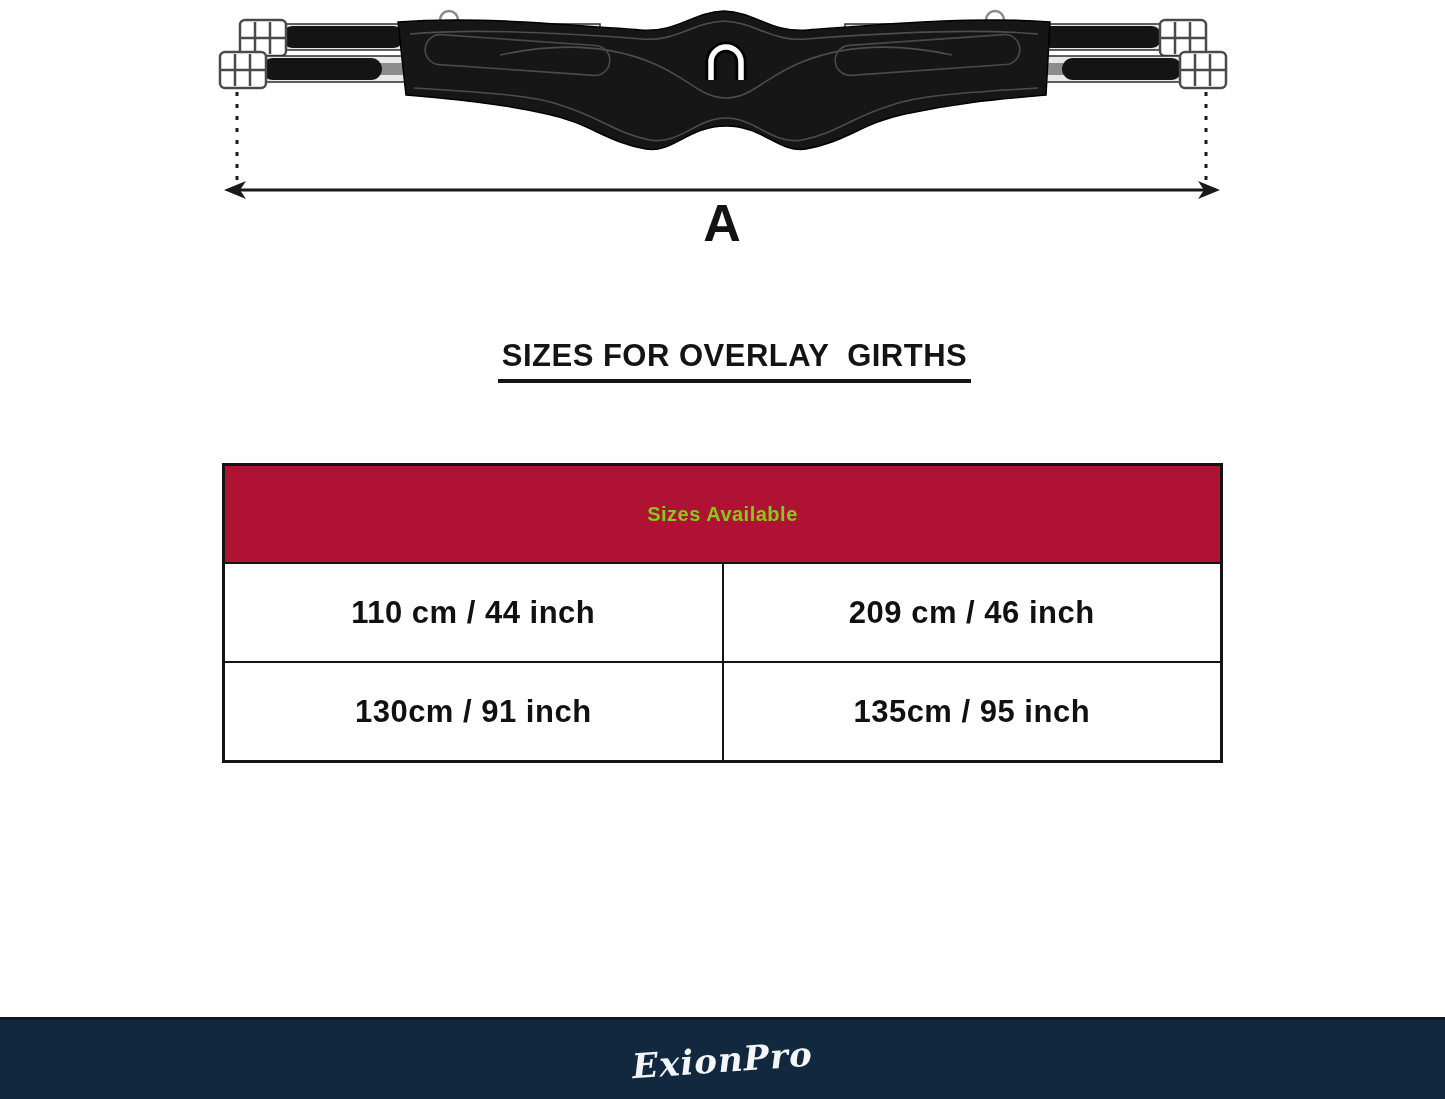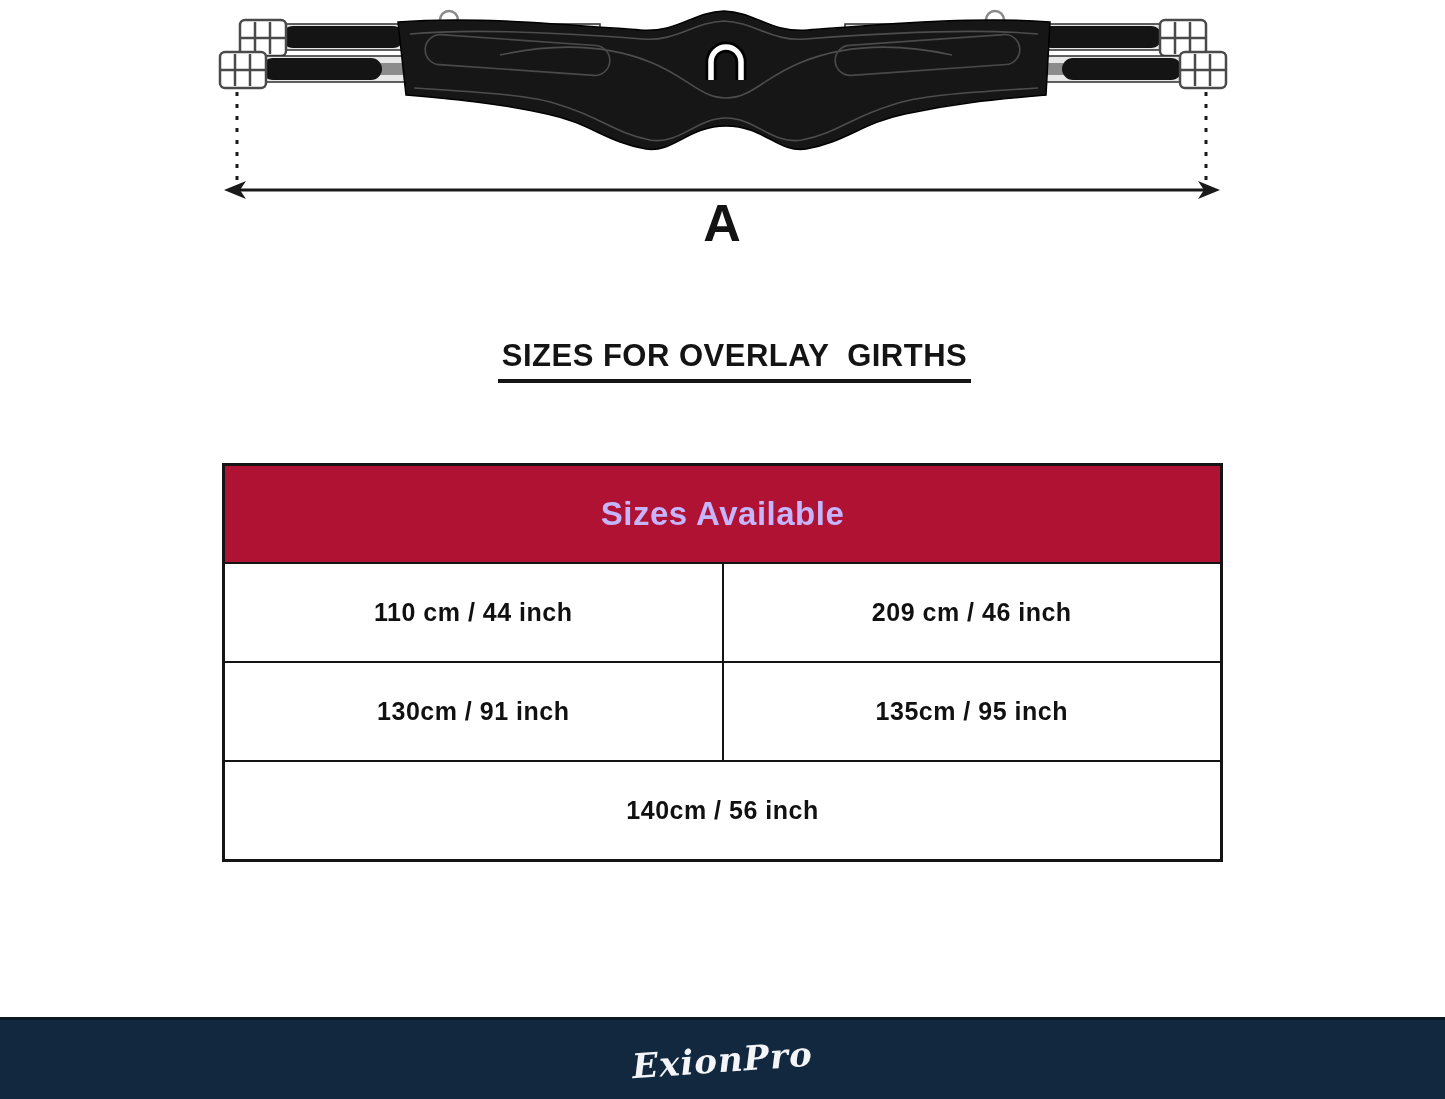--- a/index.html
+++ b/index.html
@@ -35,25 +35,25 @@
     border-collapse:collapse;table-layout:fixed;
     border:3px solid #141414;
   }
   .sizes-table th,.sizes-table td{
     border:2px solid #141414;
     text-align:center;vertical-align:middle;
     padding:0;
   }
   .sizes-table th{
     height:96px;
-    color:#c4b5fd;font-size:33px;font-weight:700;letter-spacing:.5px;
+    color:#84cc16;font-size:20px;font-weight:700;letter-spacing:.5px;
   }
   .sizes-table td{
     height:97px;background:#ffffff;
-    color:#111111;font-size:25px;font-weight:700;letter-spacing:.5px;
+    color:#111111;font-size:31px;font-weight:700;letter-spacing:.5px;
   }
   
   .footer{
     position:absolute;left:0;bottom:0;width:100%;height:82px;
     border-top:3px solid #0b1826;
     display:flex;align-items:center;justify-content:center;
     box-sizing:border-box;
   }
   .brand-logo{
     font-family:"DejaVu Serif",serif;
@@ -177,23 +177,20 @@
     </thead>
     <tbody>
       <tr>
         <td>110 cm / 44 inch</td>
         <td>209 cm / 46 inch</td>
       </tr>
       <tr>
         <td>130cm / 91 inch</td>
         <td>135cm / 95 inch</td>
       </tr>
-      <tr>
-        <td colspan="2">140cm / 56 inch</td>
-      </tr>
     </tbody>
   </table>
 
   <div class="footer" style="background-color: rgb(18, 40, 63);">
     <span class="brand-logo">ExionPro</span>
   </div>
 
 </div>
 
 </body></html>

